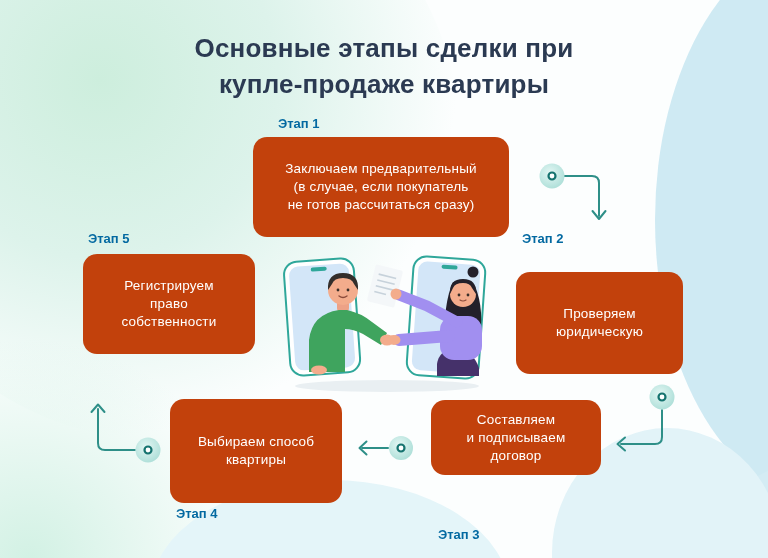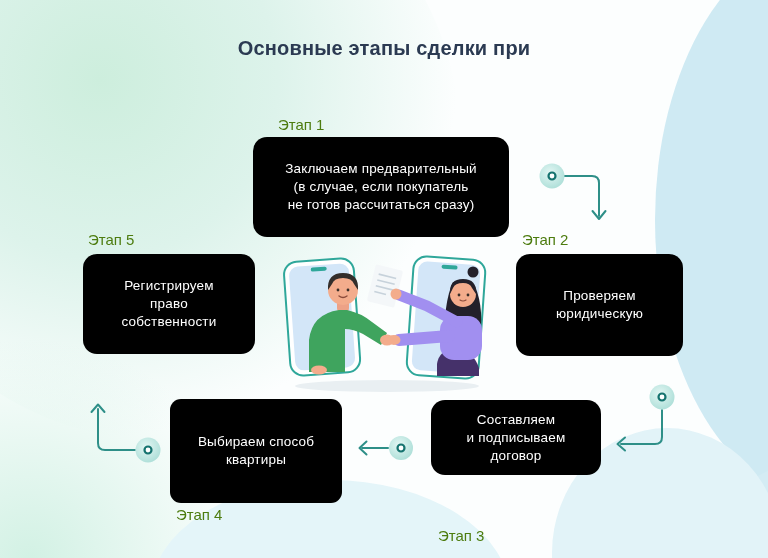--- a/index.html
+++ b/index.html
@@ -4,76 +4,77 @@
 <style>
   html,body { margin:0; padding:0; }
   .canvas {
     position:relative; width:768px; height:558px; overflow:hidden;
     background:#fcfefe;
     font-family:"Liberation Sans", sans-serif;
   }
   .blob { position:absolute; border-radius:50%; pointer-events:none; }
   .title {
     position:absolute; top:30px; left:0; right:0; z-index:3;
-    text-align:center; font-size:20px; font-weight:700;
+    text-align:center; font-size:26px; font-weight:700;
     color:#2B3A52; line-height:36px; letter-spacing:0.2px;
   }
   .stage-box {
     position:absolute; z-index:3;
-    background:#000000; border-radius:14px; color:#FFFFFF;
+    background:#c2410c; border-radius:14px; color:#FFFFFF;
     display:flex; flex-direction:column; align-items:center; justify-content:center;
     text-align:center; font-size:13.5px; font-weight:500; line-height:18px;
     letter-spacing:0.2px;
   }
   .stage-label {
     position:absolute; z-index:3;
-    font-size:15px; font-weight:400; color:#4d7c0f;
+    font-size:13px; font-weight:700; color:#0369a1;
   }
   .overlay-svg { position:absolute; left:0; top:0; z-index:2; pointer-events:none; }
   .illustration { position:absolute; left:277px; top:252px; z-index:4; }
 </style>
 </head>
 <body>
 
 <div class="canvas">
 
   <div class="blob" style="left:-140px; top:-160px; width:600px; height:600px;
               background:radial-gradient(circle at 40% 40%, #CDEEDD 0%, #DDF3EB 35%, rgba(252,254,254,0) 70%);"></div>
   <div class="blob" style="left:-210px; top:320px; width:480px; height:480px;
               background:radial-gradient(circle, #D2F1E4 0%, rgba(252,254,254,0) 65%);"></div>
   <div class="blob" style="left:655px; top:-60px; width:340px; height:560px; background:#CFEAF3;"></div>
   <div class="blob" style="left:700px; top:460px; width:240px; height:220px; background:#D4ECF4;"></div>
   <div class="blob" style="left:150px; top:480px; width:360px; height:230px; background:#E4F5F9;"></div>
   <div class="blob" style="left:552px; top:428px; width:230px; height:250px; background:#E2F3F8;"></div>
 
   <div class="title">
     <div>Основные этапы сделки при</div>
+    <div>купле-продаже квартиры</div>
   </div>
 
   <div class="stage-label" style="left:278px; top:116px;">Этап 1</div>
   <div class="stage-label" style="left:522px; top:231px;">Этап 2</div>
   <div class="stage-label" style="left:438px; top:527px;">Этап 3</div>
   <div class="stage-label" style="left:176px; top:506px;">Этап 4</div>
   <div class="stage-label" style="left:88px;  top:231px;">Этап 5</div>
 
   <div class="stage-box" style="left:253px; top:137px; width:256px; height:100px;">
     <div>Заключаем предварительный</div>
     <div>(в случае, если покупатель</div>
     <div>не готов рассчитаться сразу)</div>
   </div>
-  <div class="stage-box" style="left:516px; top:254px; width:167px; height:102px;">
+  <div class="stage-box" style="left:516px; top:272px; width:167px; height:102px;">
     <div>Проверяем</div>
     <div>юридическую</div>
   </div>
   <div class="stage-box" style="left:431px; top:400px; width:170px; height:75px;">
     <div>Составляем</div>
     <div>и подписываем</div>
     <div>договор</div>
   </div>
-  <div class="stage-box" style="left:170px; top:399px; width:172px; height:104px;border-radius:11px;">
+  <div class="stage-box" style="left:170px; top:399px; width:172px; height:104px;">
     <div>Выбираем способ</div>
     <div>квартиры</div>
   </div>
   <div class="stage-box" style="left:83px; top:254px; width:172px; height:100px;">
     <div>Регистрируем</div>
     <div>право</div>
     <div>собственности</div>
   </div>
 
   <svg class="overlay-svg" width="768" height="558" viewBox="0 0 768 558">

